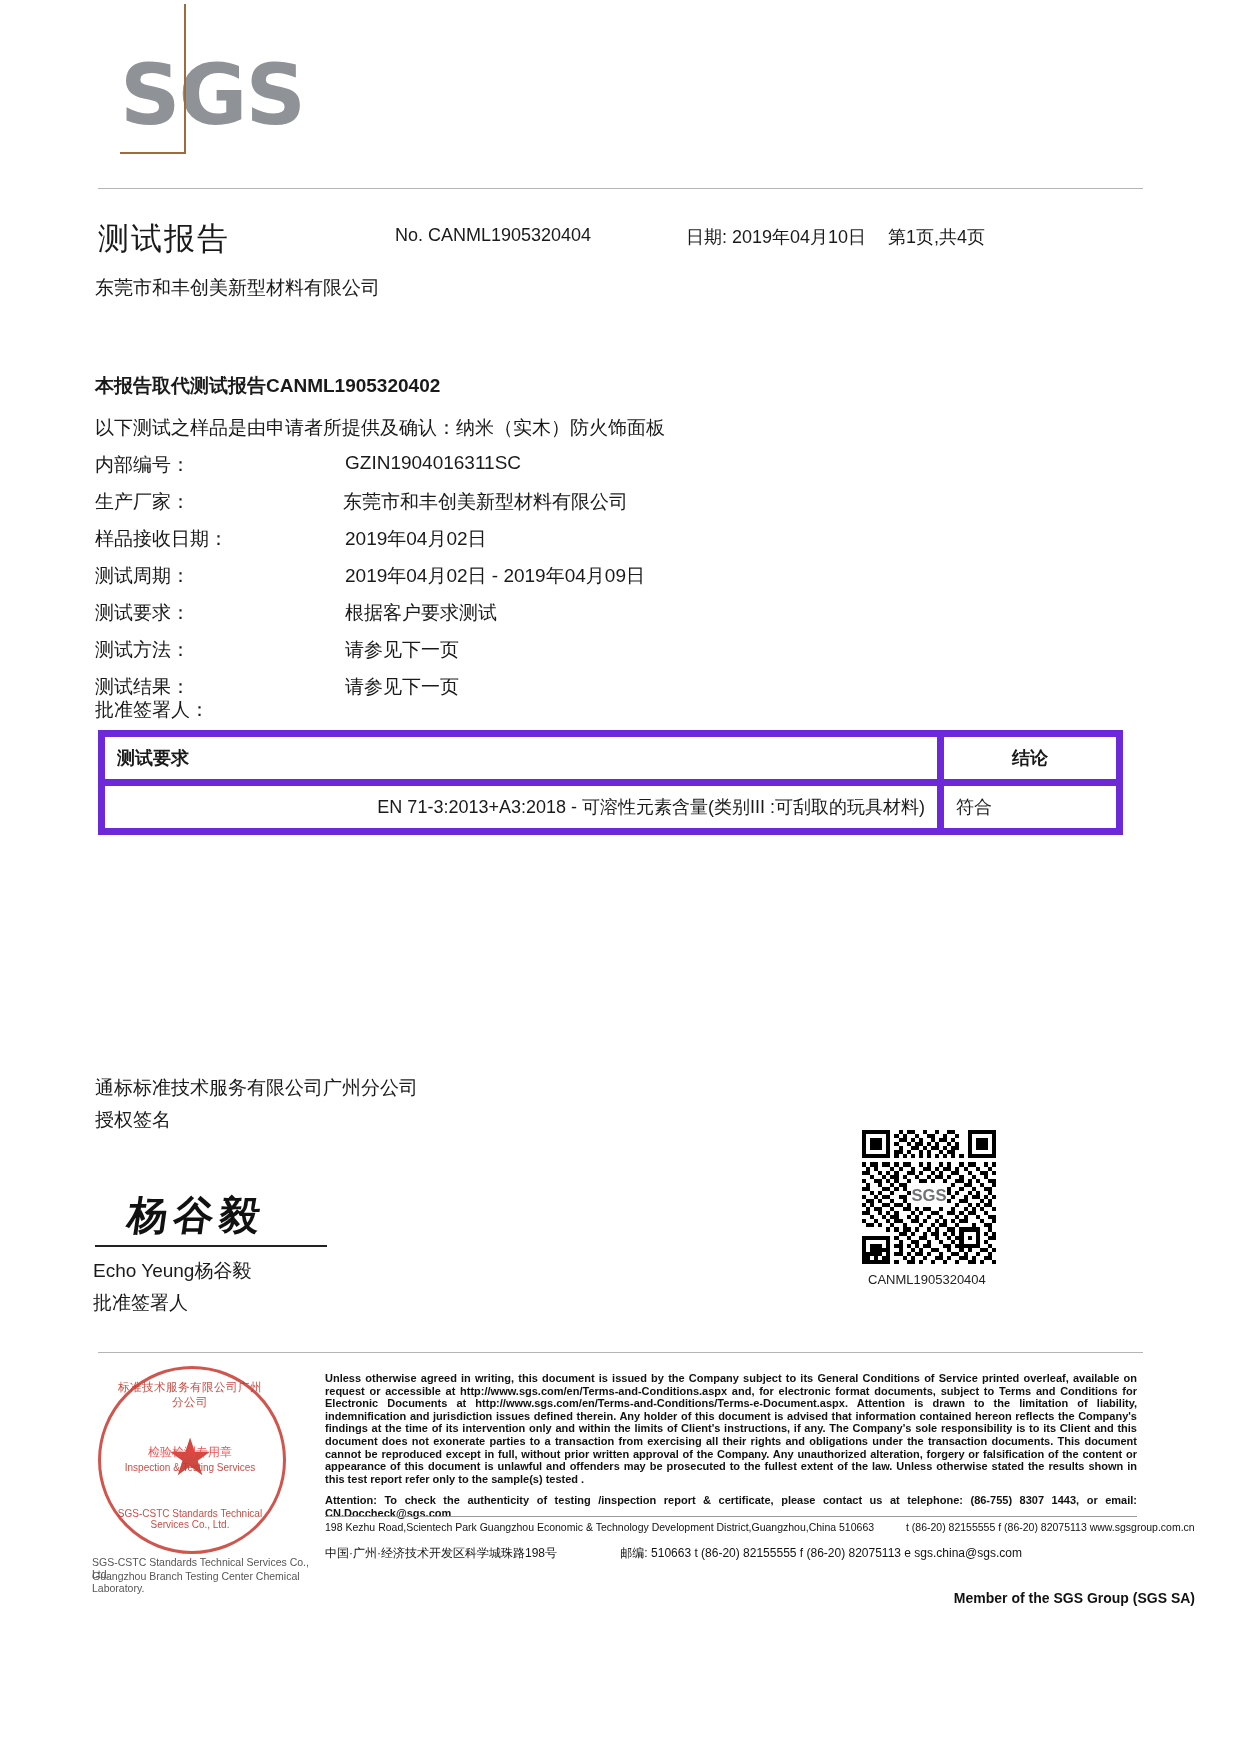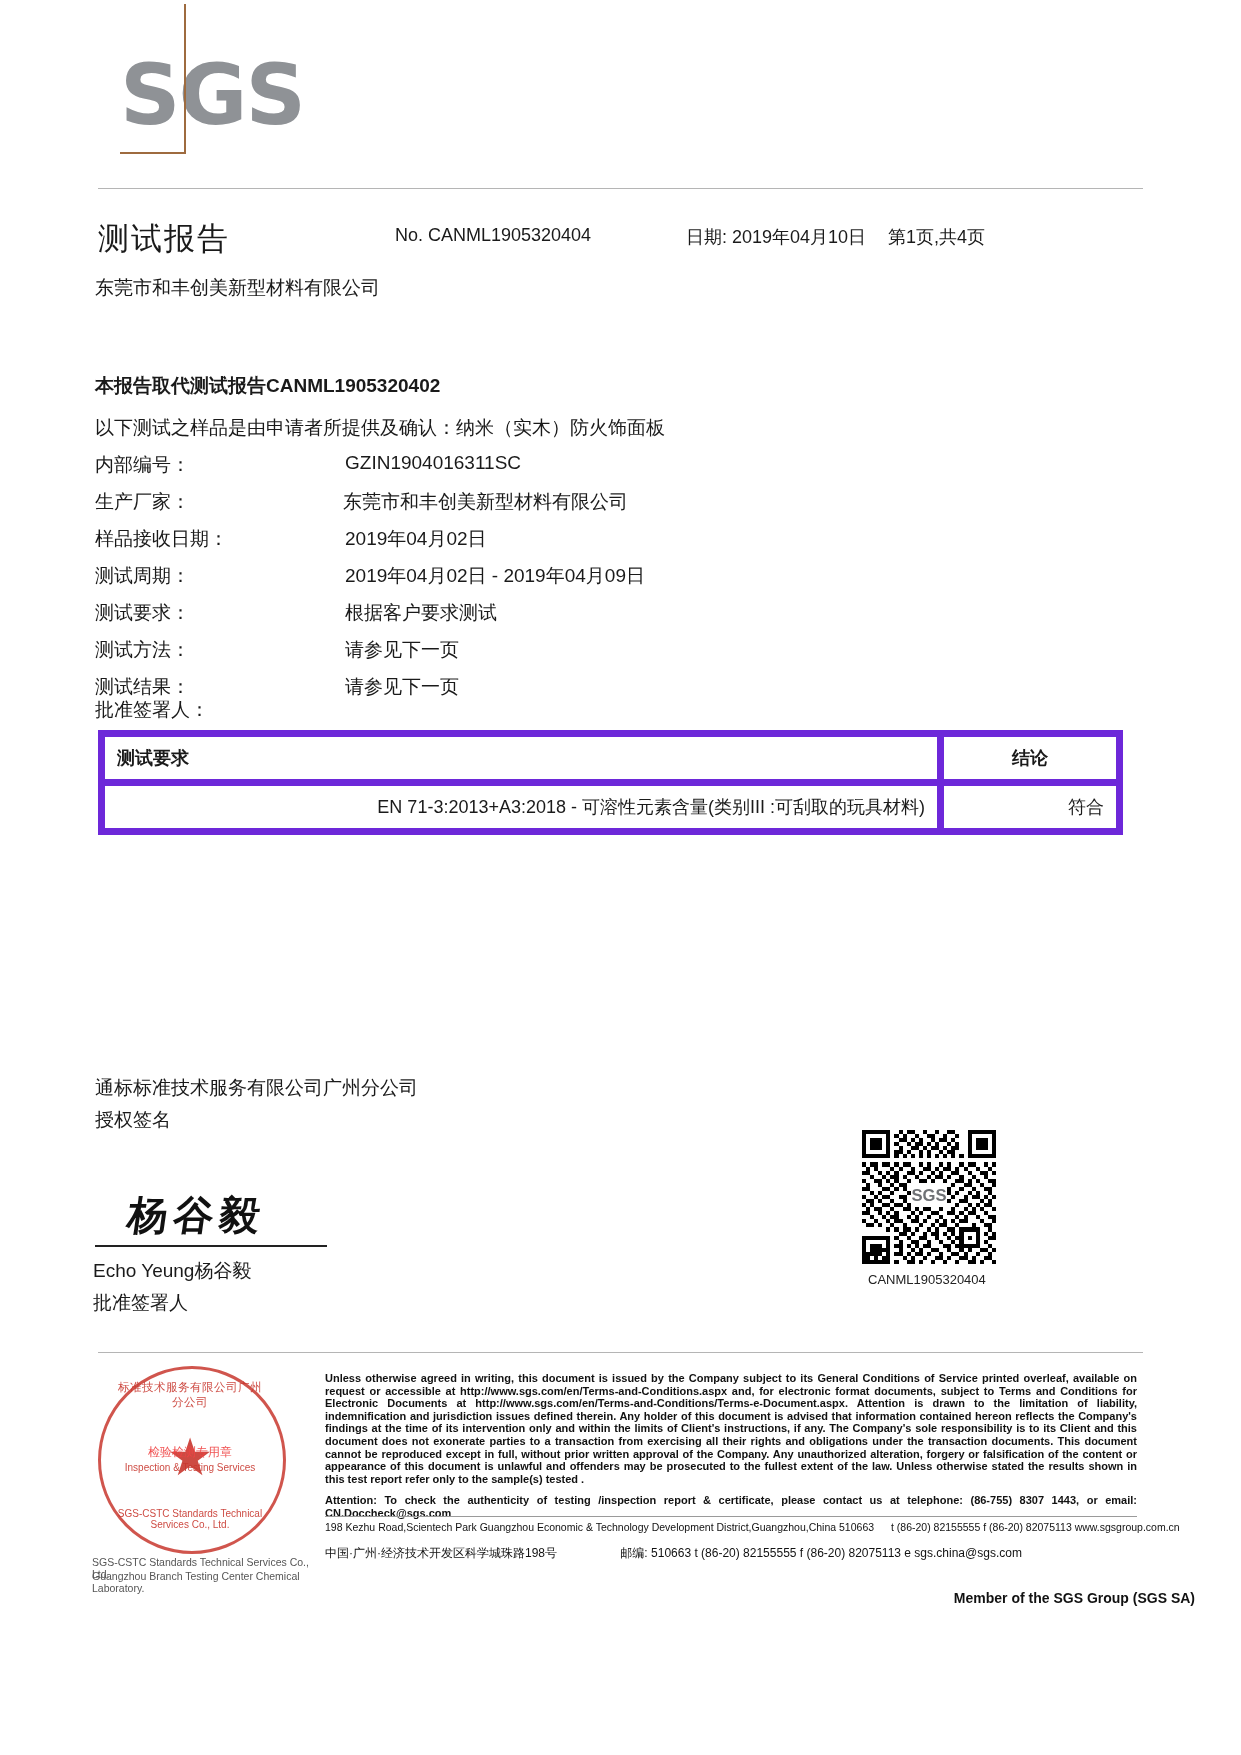--- a/index.html
+++ b/index.html
@@ -170,21 +170,21 @@
   .result-table td {
     border: 7px solid #6d28d9;
     padding: 9px 12px;
   }
   .result-table thead th {
     font-weight: bold;
   }
   .th-req { text-align: left; width: 808px; }
   .th-con { text-align: center; }
   .td-req { text-align: right; padding-left: 22px; }
-  .td-con { text-align: right; }
+  .td-con { text-align: left; }
 
   
   .company-line {
     position: absolute;
     left: 95px;
     top: 1075px;
     font-size: 19px;
   }
   .auth-line {
     position: absolute;
@@ -369,21 +369,21 @@
   }
   .addr-cn {
     position: absolute;
     left: 325px;
     top: 1545px;
     width: 815px;
     font-size: 12px;
     color: #111;
     white-space: nowrap;
   }
-  .addr-en .seg-b { margin-left: 14px; }
+  .addr-en .seg-b { margin-left: 29px; }
   .addr-cn .seg-b { margin-left: 60px; }
   .member {
     position: absolute;
     left: 0;
     top: 1590px;
     width: 1195px;
     text-align: right;
     font-size: 14px;
     font-weight: bold;
     color: #111;

